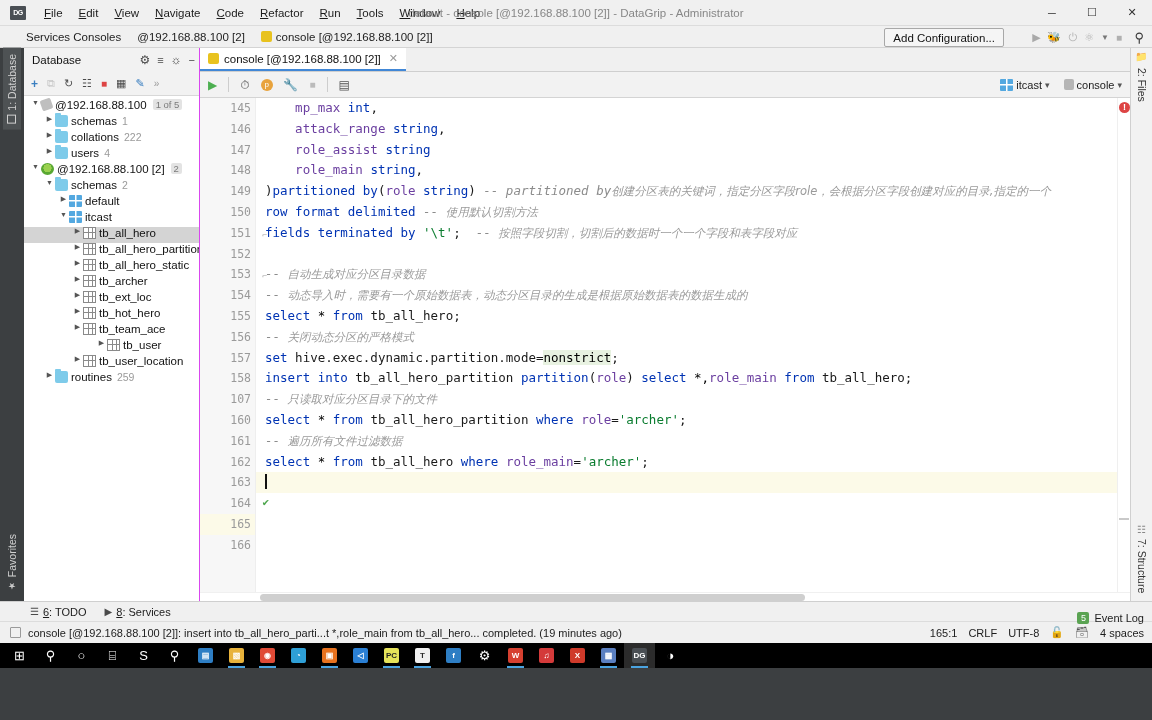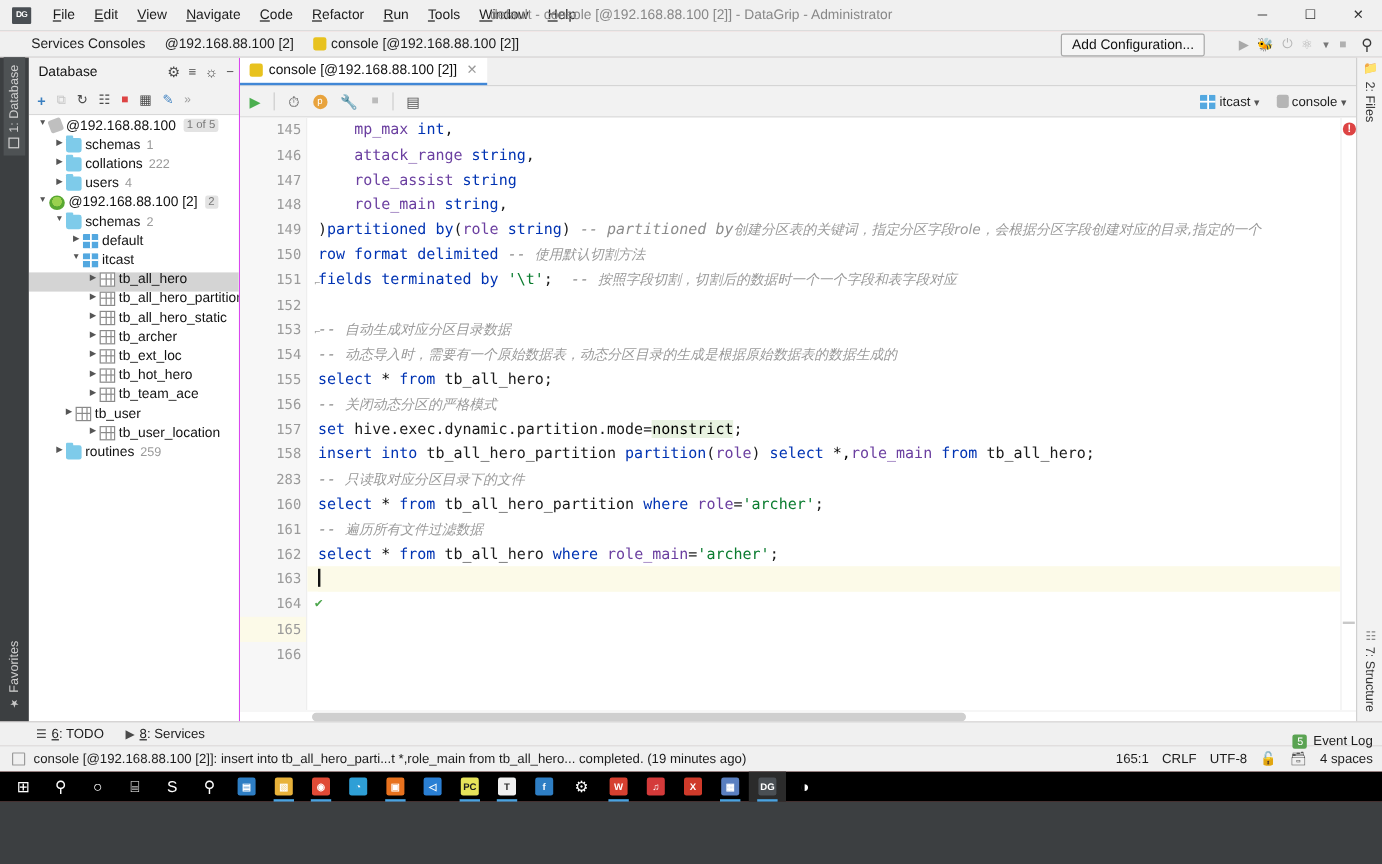--- a/index.html
+++ b/index.html
@@ -374,21 +374,21 @@
           <div class="trow" style="padding-left: 48px;">
             <span class="arrow">▶</span>
             <span class="ico ico-table"></span>
             <span class="tname">tb_hot_hero</span>
           </div>
           <div class="trow" style="padding-left: 48px;">
             <span class="arrow">▶</span>
             <span class="ico ico-table"></span>
             <span class="tname">tb_team_ace</span>
           </div>
-          <div class="trow" style="padding-left: 28px;">
+          <div class="trow" style="padding-left: 72px;">
             <span class="arrow">▶</span>
             <span class="ico ico-table"></span>
             <span class="tname">tb_user</span>
           </div>
           <div class="trow" style="padding-left: 48px;">
             <span class="arrow">▶</span>
             <span class="ico ico-table"></span>
             <span class="tname">tb_user_location</span>
           </div>
           <div class="trow" style="padding-left: 20px;">
@@ -441,21 +441,21 @@
             <div class="gline">149</div>
             <div class="gline">150</div>
             <div class="gline">151<span class="gfold">⌐</span></div>
             <div class="gline">152</div>
             <div class="gline">153<span class="gfold">⌐</span></div>
             <div class="gline">154</div>
             <div class="gline">155</div>
             <div class="gline">156</div>
             <div class="gline">157</div>
             <div class="gline">158</div>
-            <div class="gline">283</div>
+            <div class="gline">107</div>
             <div class="gline">160</div>
             <div class="gline">161</div>
             <div class="gline">162</div>
             <div class="gline">163</div>
             <div class="gline">164<span class="gcheck">✔</span></div>
             <div class="gline cur">165</div>
             <div class="gline">166</div>
           </div>
         <div class="code" id="code">
             <div class="cline"><span class="plain">    </span><span class="col">mp_max</span><span class="plain"> </span><span class="kw">int</span><span class="punct">,</span></div>

